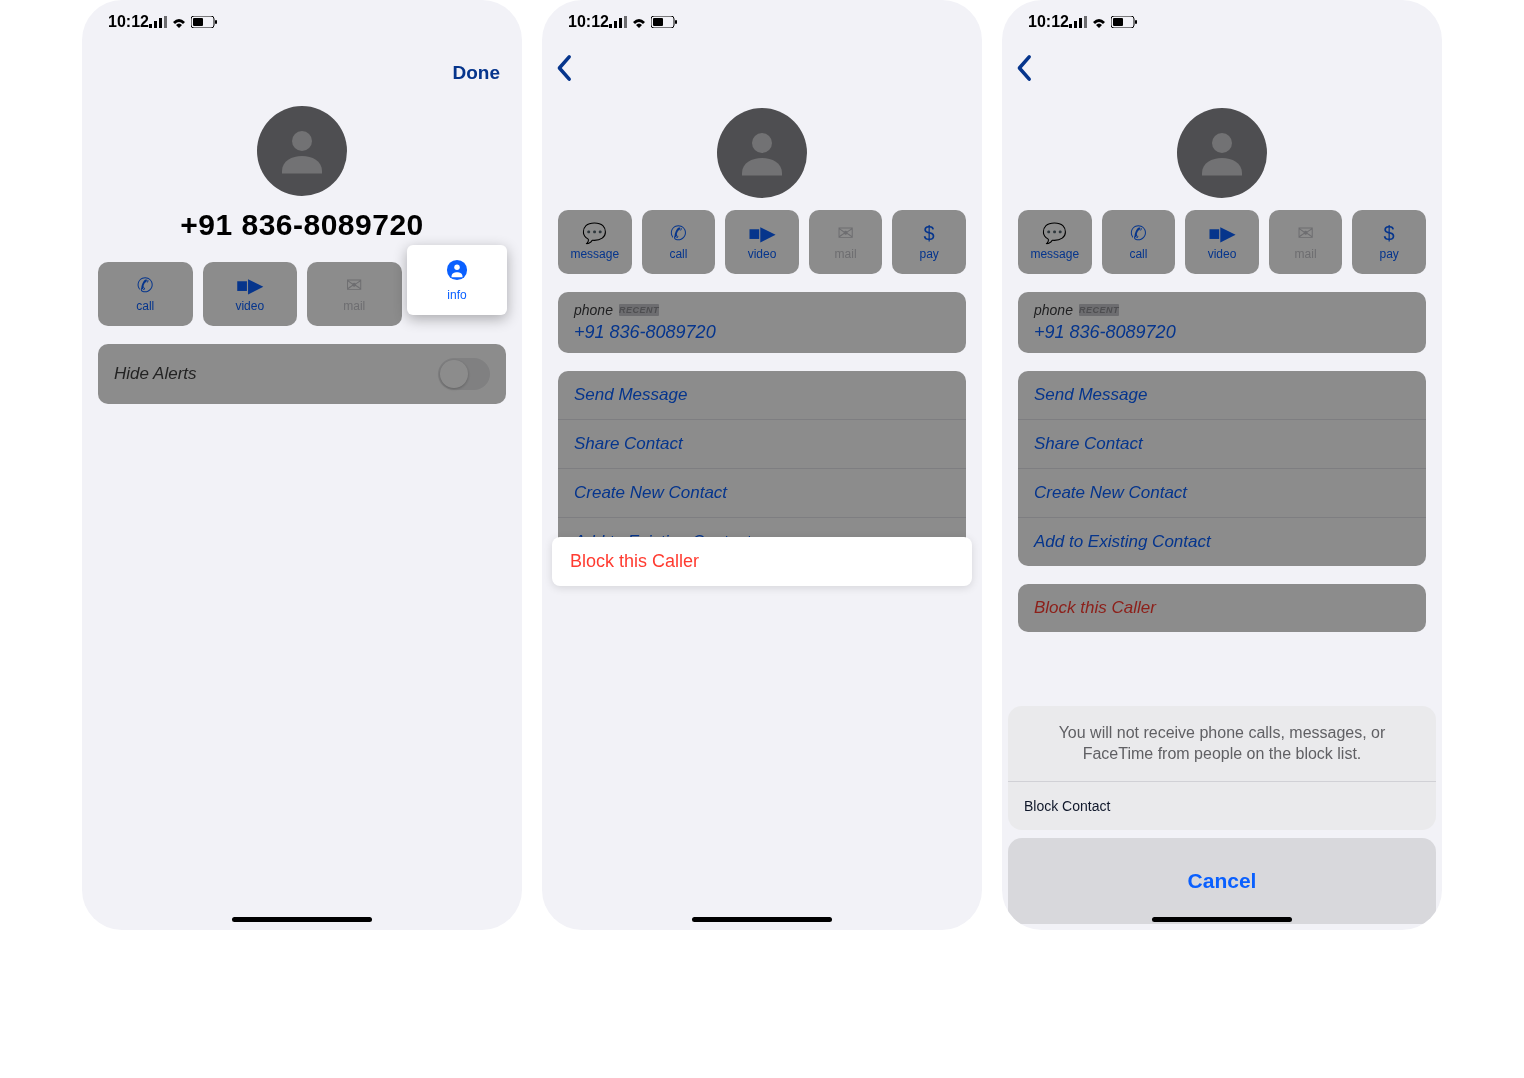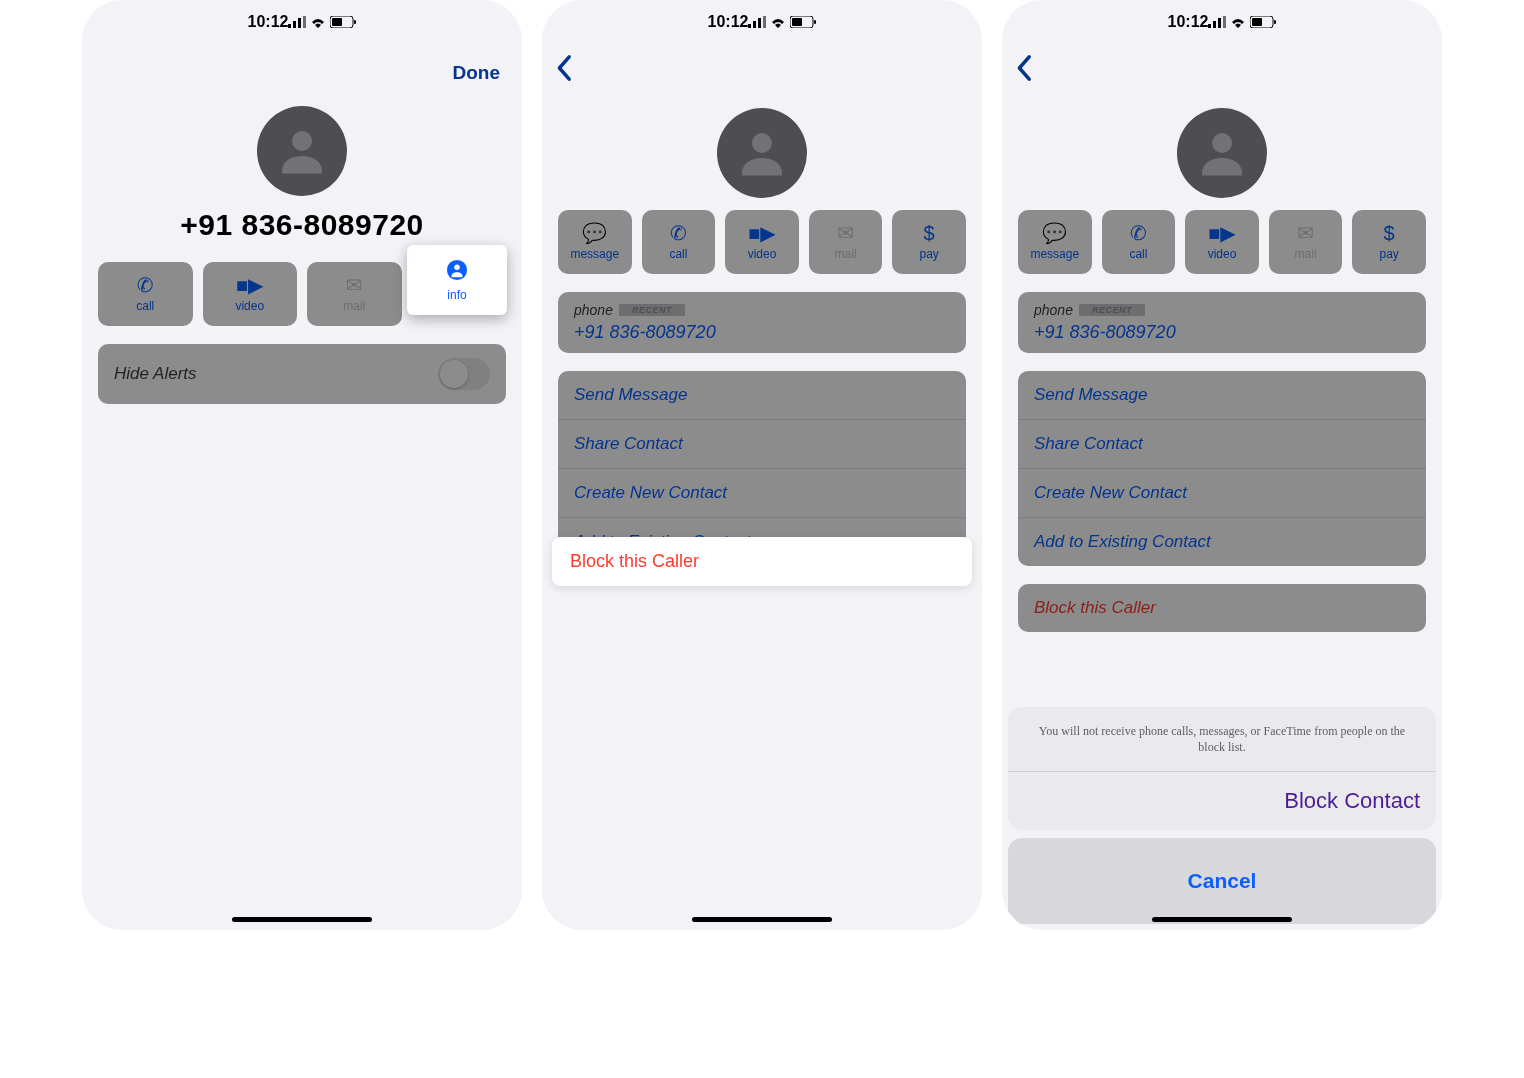--- a/index.html
+++ b/index.html
@@ -1,21 +1,21 @@
 <!DOCTYPE html>
 <html><head>
 <meta charset="utf-8">
 <style>
   * { box-sizing: border-box; margin: 0; padding: 0; font-family: -apple-system, BlinkMacSystemFont, "Segoe UI", Helvetica, Arial, sans-serif; }
   body { background: #fff; display: flex; gap: 20px; justify-content: center; align-items: flex-start; padding: 0; }
   .phone { width: 440px; height: 930px; background: #f2f2f7; border-radius: 40px; overflow: hidden; position: relative; }
   .phone.dimmed .screen-content { filter: brightness(0.55); }
   .phone.dimmed .status-bar { filter: brightness(0.55); }
 
-  .status-bar { height: 44px; display:flex; justify-content: center; align-items:center; padding: 0 26px 0 26px; font-size:16px; font-weight:600; color:#000; }
+  .status-bar { height: 44px; display:flex; justify-content: flex-start; align-items:center; padding: 0 26px 0 26px; font-size:16px; font-weight:600; color:#000; }
   .status-right { display:flex; gap:4px; align-items:center; font-size:14px; }
   .status-right svg { display:block; }
 
   .done-bar { display:flex; justify-content:flex-end; padding: 18px 22px 0; }
   .done { color:#0a60ff; font-size:19px; font-weight:600; }
   .back-bar { padding: 10px 12px 0; }
   .back-chevron { color:#0a60ff; }
 
   .avatar { width: 90px; height:90px; border-radius:50%; background:#8e8e93; margin: 22px auto 12px; display:flex; align-items:center; justify-content:center; }
   .avatar svg { width:60px; height:60px; }
@@ -26,33 +26,33 @@
   .action-btn.disabled { color:#c7c7cc; }
   .action-btn .ico { font-size:20px; line-height:1; }
 
   .card { background:#fff; margin: 18px 16px 0; border-radius:10px; overflow:hidden; }
   .row { padding:14px 16px; font-size:17px; color:#0a60ff; border-bottom:1px solid #e5e5ea;font-style:italic; }
   .row:last-child { border-bottom:none;}
   .row.red { color: #ff3b30; }
   .row.plain { color:#404040; display:flex; justify-content:space-between; align-items:center;}
 
   .phone-section-label { font-size:14px; color:#3a3a3c; display:flex; align-items:center; gap:6px; }
-  .recent-badge { background:#c7c7cc; color:#8e8e93; font-size:9px; padding:1px 13px; border-radius:1px; letter-spacing:0.5px; font-weight:600;}
+  .recent-badge { background:#c7c7cc; color:#8e8e93; font-size:9px; padding:1px 0; border-radius:1px; letter-spacing:0.5px; font-weight:600;}
   .phone-section-number { font-size:18px; color:#0a60ff; margin-top:4px; }
 
   .toggle { width:52px; height:32px; background:#e9e9eb; border-radius:16px; position:relative; }
   .toggle::after { content:""; position:absolute; left:2px; top:2px; width:28px; height:28px; background:#fff; border-radius:50%; box-shadow:0 1px 3px rgba(0,0,0,.25);}
   
   .home-indicator { position:absolute; bottom:8px; left:50%; transform:translateX(-50%); width:140px; height:5px; background:#000; border-radius:3px; }
 
   
   .sheet-wrap { position:absolute; bottom:0; left:0; right:0; padding:0 6px 6px; z-index:60; }
   .sheet-top { background:#eaeaec; border-radius:14px; overflow:hidden; margin-bottom:8px; }
-  .sheet-msg { font-size:12px; color:#606064; text-align:center; padding:16px 20px; border-bottom:1px solid #d1d1d6; line-height:1.35;font-family:Liberation Serif, serif; }
-  .sheet-action { text-align:right; padding:16px; font-size:22px; color:#4c1d95; }
+  .sheet-msg { font-size:16px; color:#606064; text-align:center; padding:16px 20px; border-bottom:1px solid #d1d1d6; line-height:1.35; }
+  .sheet-action { text-align:left; padding:16px; font-size:14px; color:#0f172a; }
   .sheet-cancel { background:#d8d8dc; border-radius:14px; text-align:center; padding:31px; font-size:21px; font-weight:600; color:#0a60ff;}
 
   
   .over { position:absolute; z-index:55; }
   .over, .sheet-wrap, .home-indicator { filter:none !important; }
 
   .screen-content { position:relative; height:calc(100% - 44px); }
 
   
   .block-highlight { position:absolute; left:10px; right:10px; top:537px; border-radius:8px; background:#fff; padding:14px 18px; font-size:18px; color:#ff3b30; box-shadow:0 2px 8px rgba(0,0,0,.12); z-index:55; filter:none !important;}

